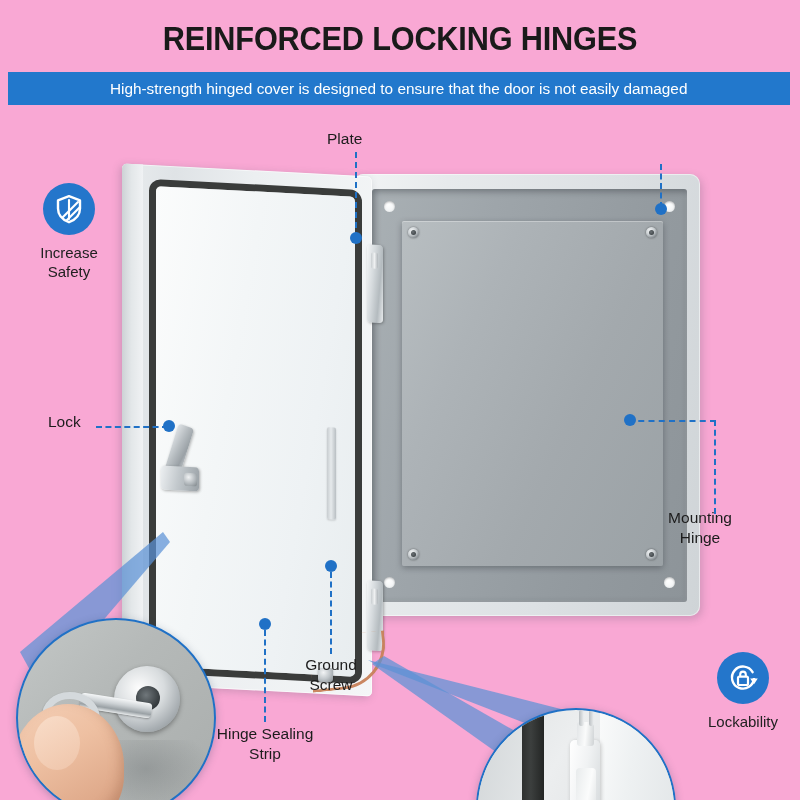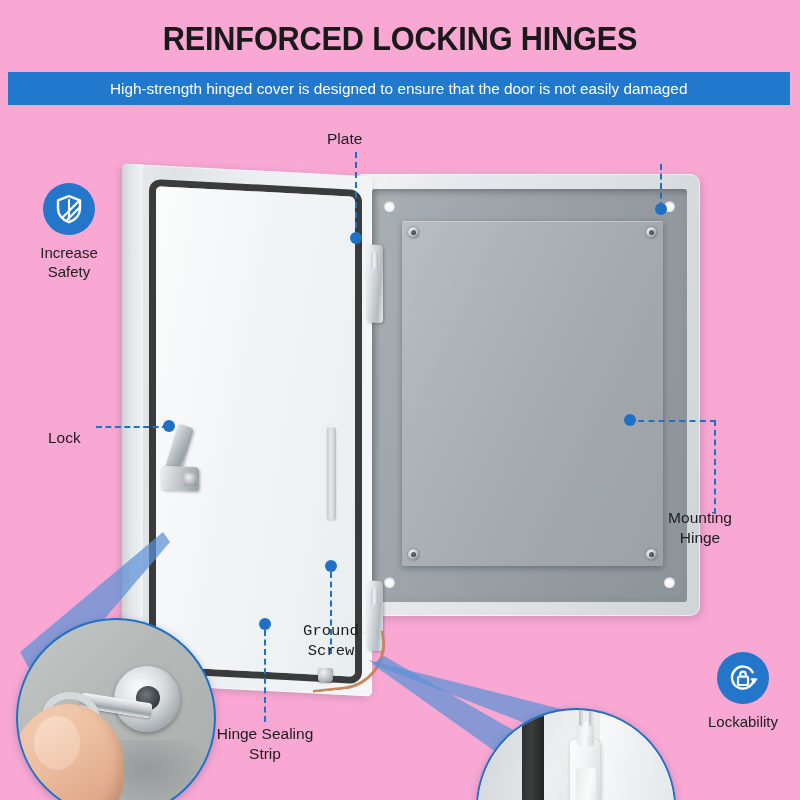--- a/index.html
+++ b/index.html
@@ -338,32 +338,32 @@
     </div>
   </div>
 
   <div class="co-label" style="left:327px;top:129px;">Plate</div>
   <div class="vline" style="left:355px;top:152px;height:86px;"></div>
   <div class="dot" style="left:350px;top:232px;"></div>
 
   <div class="vline" style="left:660px;top:164px;height:44px;"></div>
   <div class="dot" style="left:655px;top:203px;"></div>
 
-  <div class="co-label" style="left:48px;top:412px;margin-top:16px;">Lock</div>
+  <div class="co-label" style="left:48px;top:412px;">Lock</div>
   <div class="hline" style="left:96px;top:426px;width:72px;"></div>
   <div class="dot" style="left:163px;top:420px;"></div>
 
   <div class="elbow" style="left:628px;top:420px;width:86px;height:92px;"></div>
   <div class="dot" style="left:624px;top:414px;"></div>
   <div class="co-label" style="left:700px;top:508px;text-align:center;transform:translateX(-50%);">Mounting
 Hinge</div>
 
   <div class="dot" style="left:325px;top:560px;"></div>
   <div class="vline" style="left:330px;top:572px;height:82px;"></div>
-  <div class="co-label" style="left:331px;top:621px;text-align:center;transform:translateX(-50%);font-family:Liberation Mono, monospace;">Ground
+  <div class="co-label" style="left:331px;top:655px;text-align:center;transform:translateX(-50%);">Ground
 Screw</div>
 
   <div class="dot" style="left:259px;top:618px;"></div>
   <div class="vline" style="left:264px;top:630px;height:92px;"></div>
   <div class="co-label" style="left:265px;top:724px;text-align:center;transform:translateX(-50%);">Hinge Sealing
 Strip</div>
 
   <div class="feat" style="left:688px;top:652px;width:110px;">
     <div class="feat-circle">
       <svg width="34" height="34" viewBox="0 0 34 34" aria-hidden="true">

